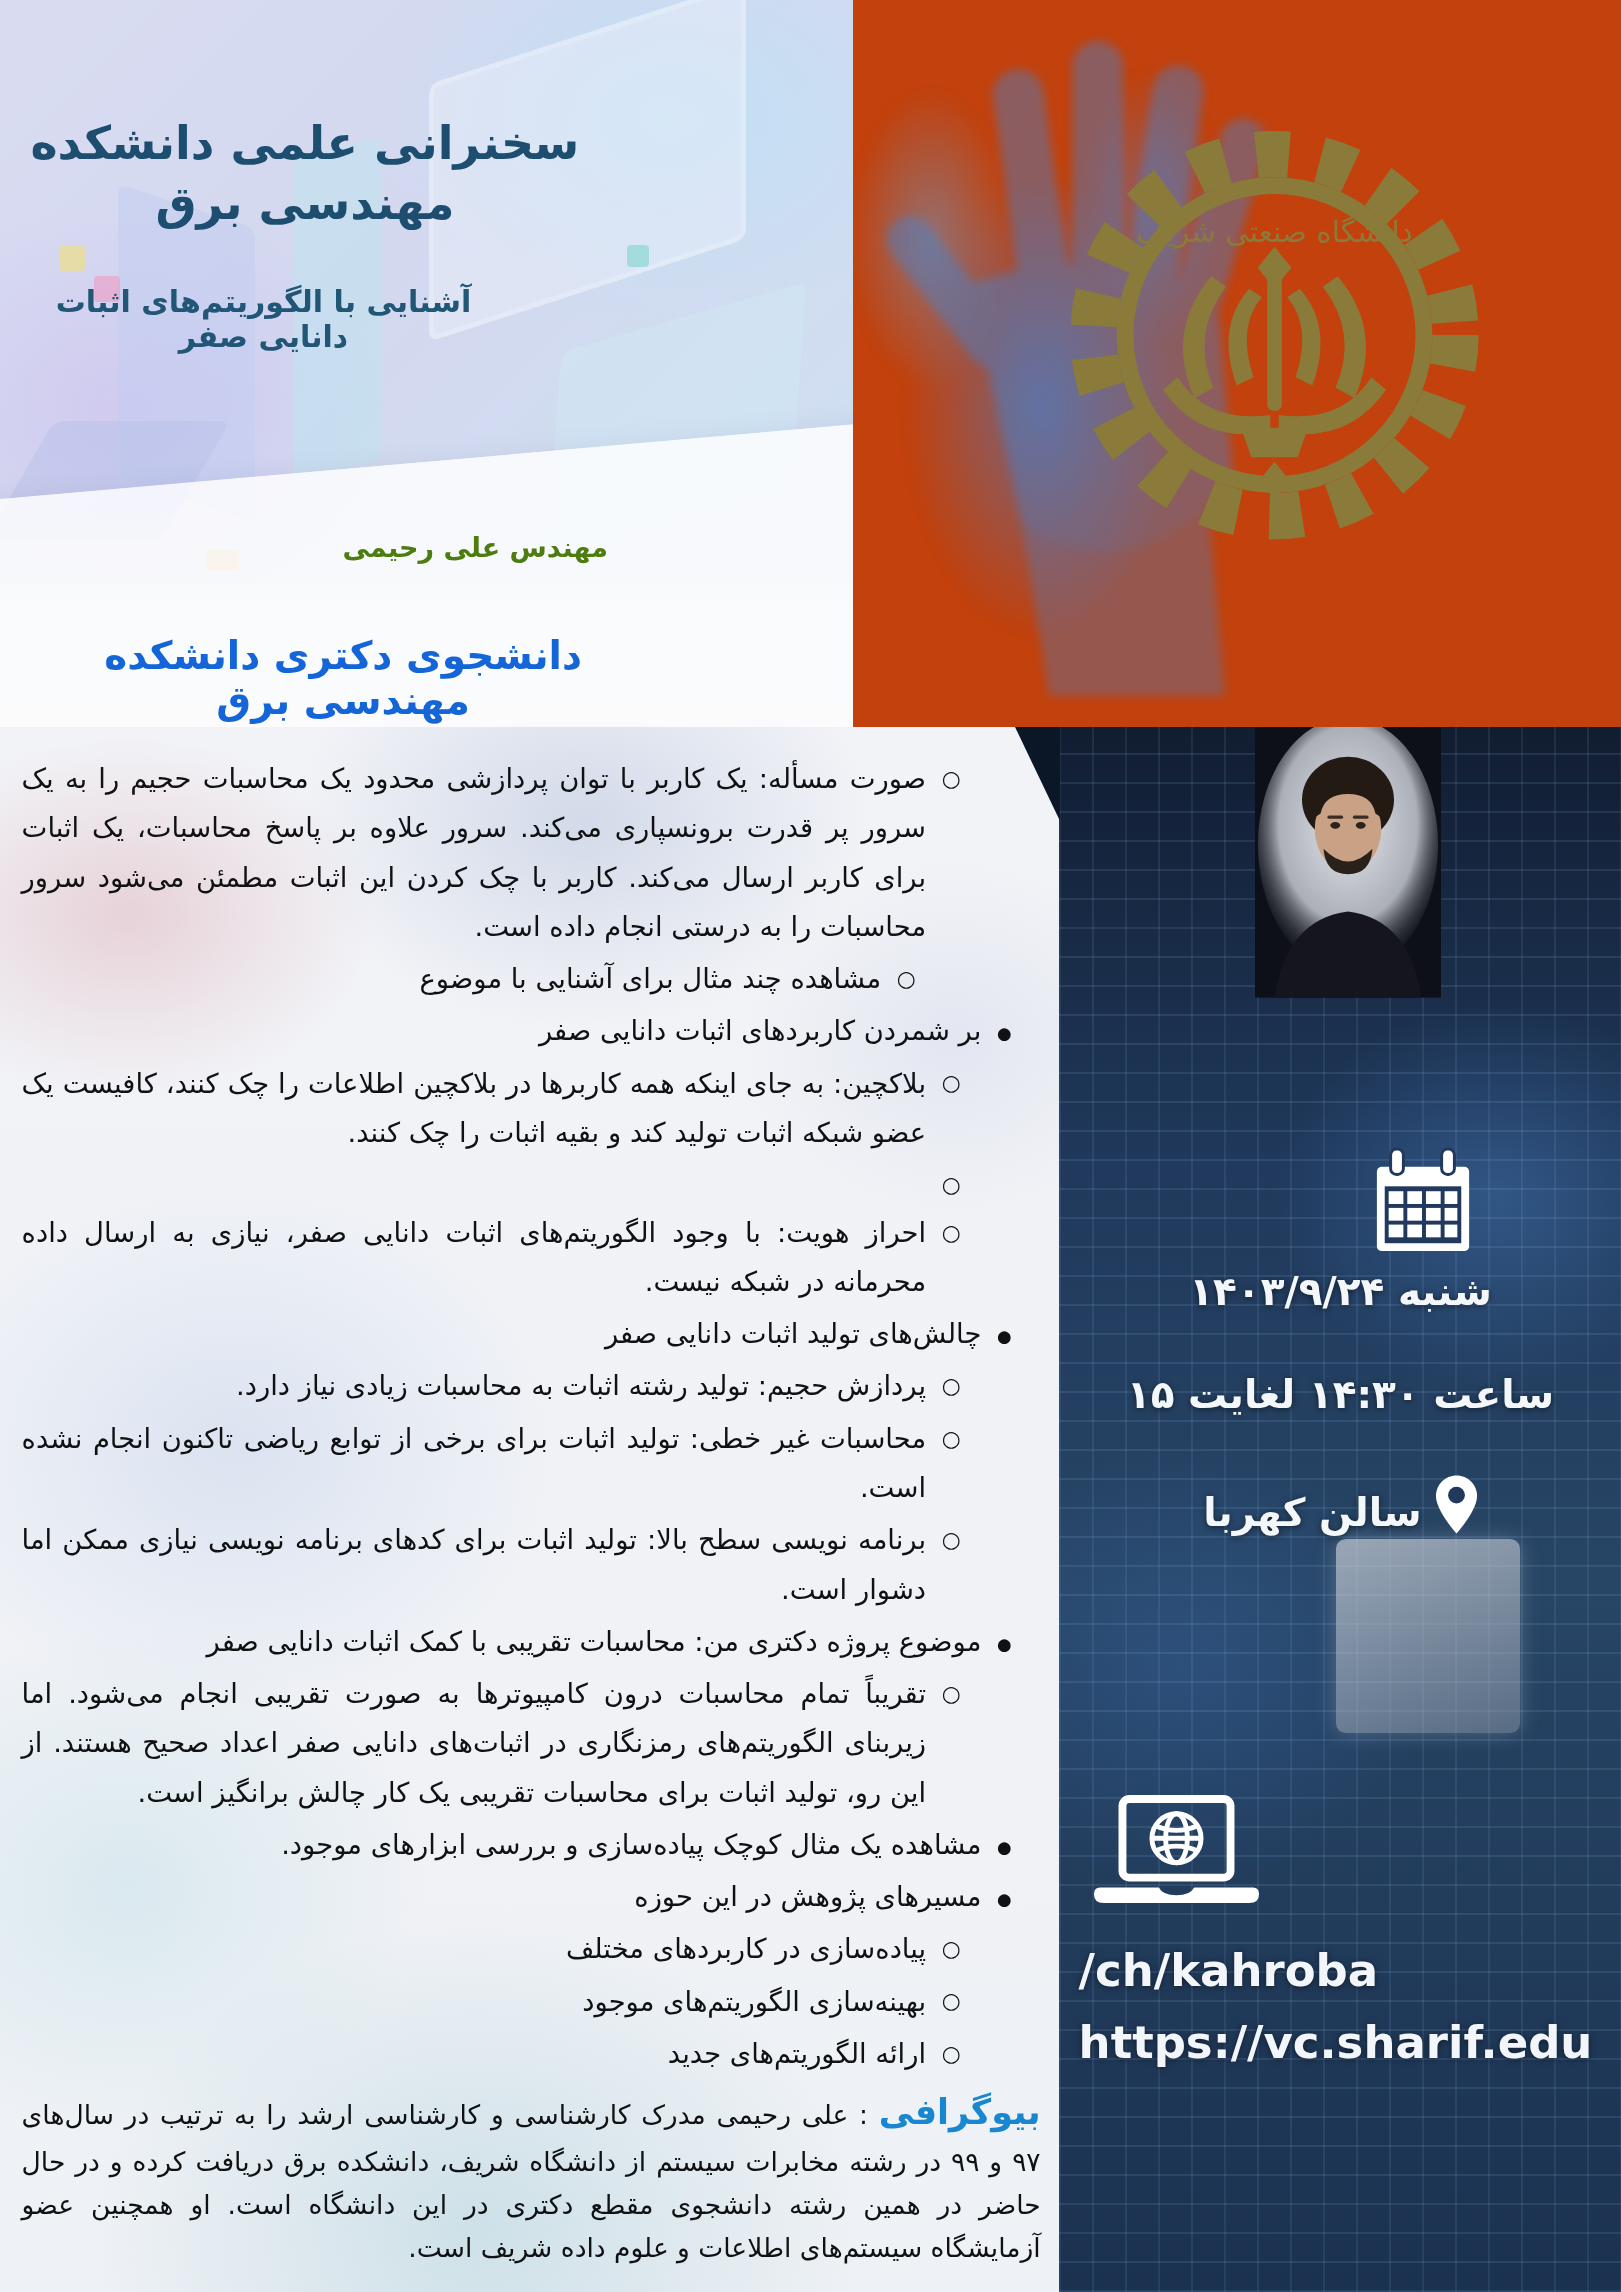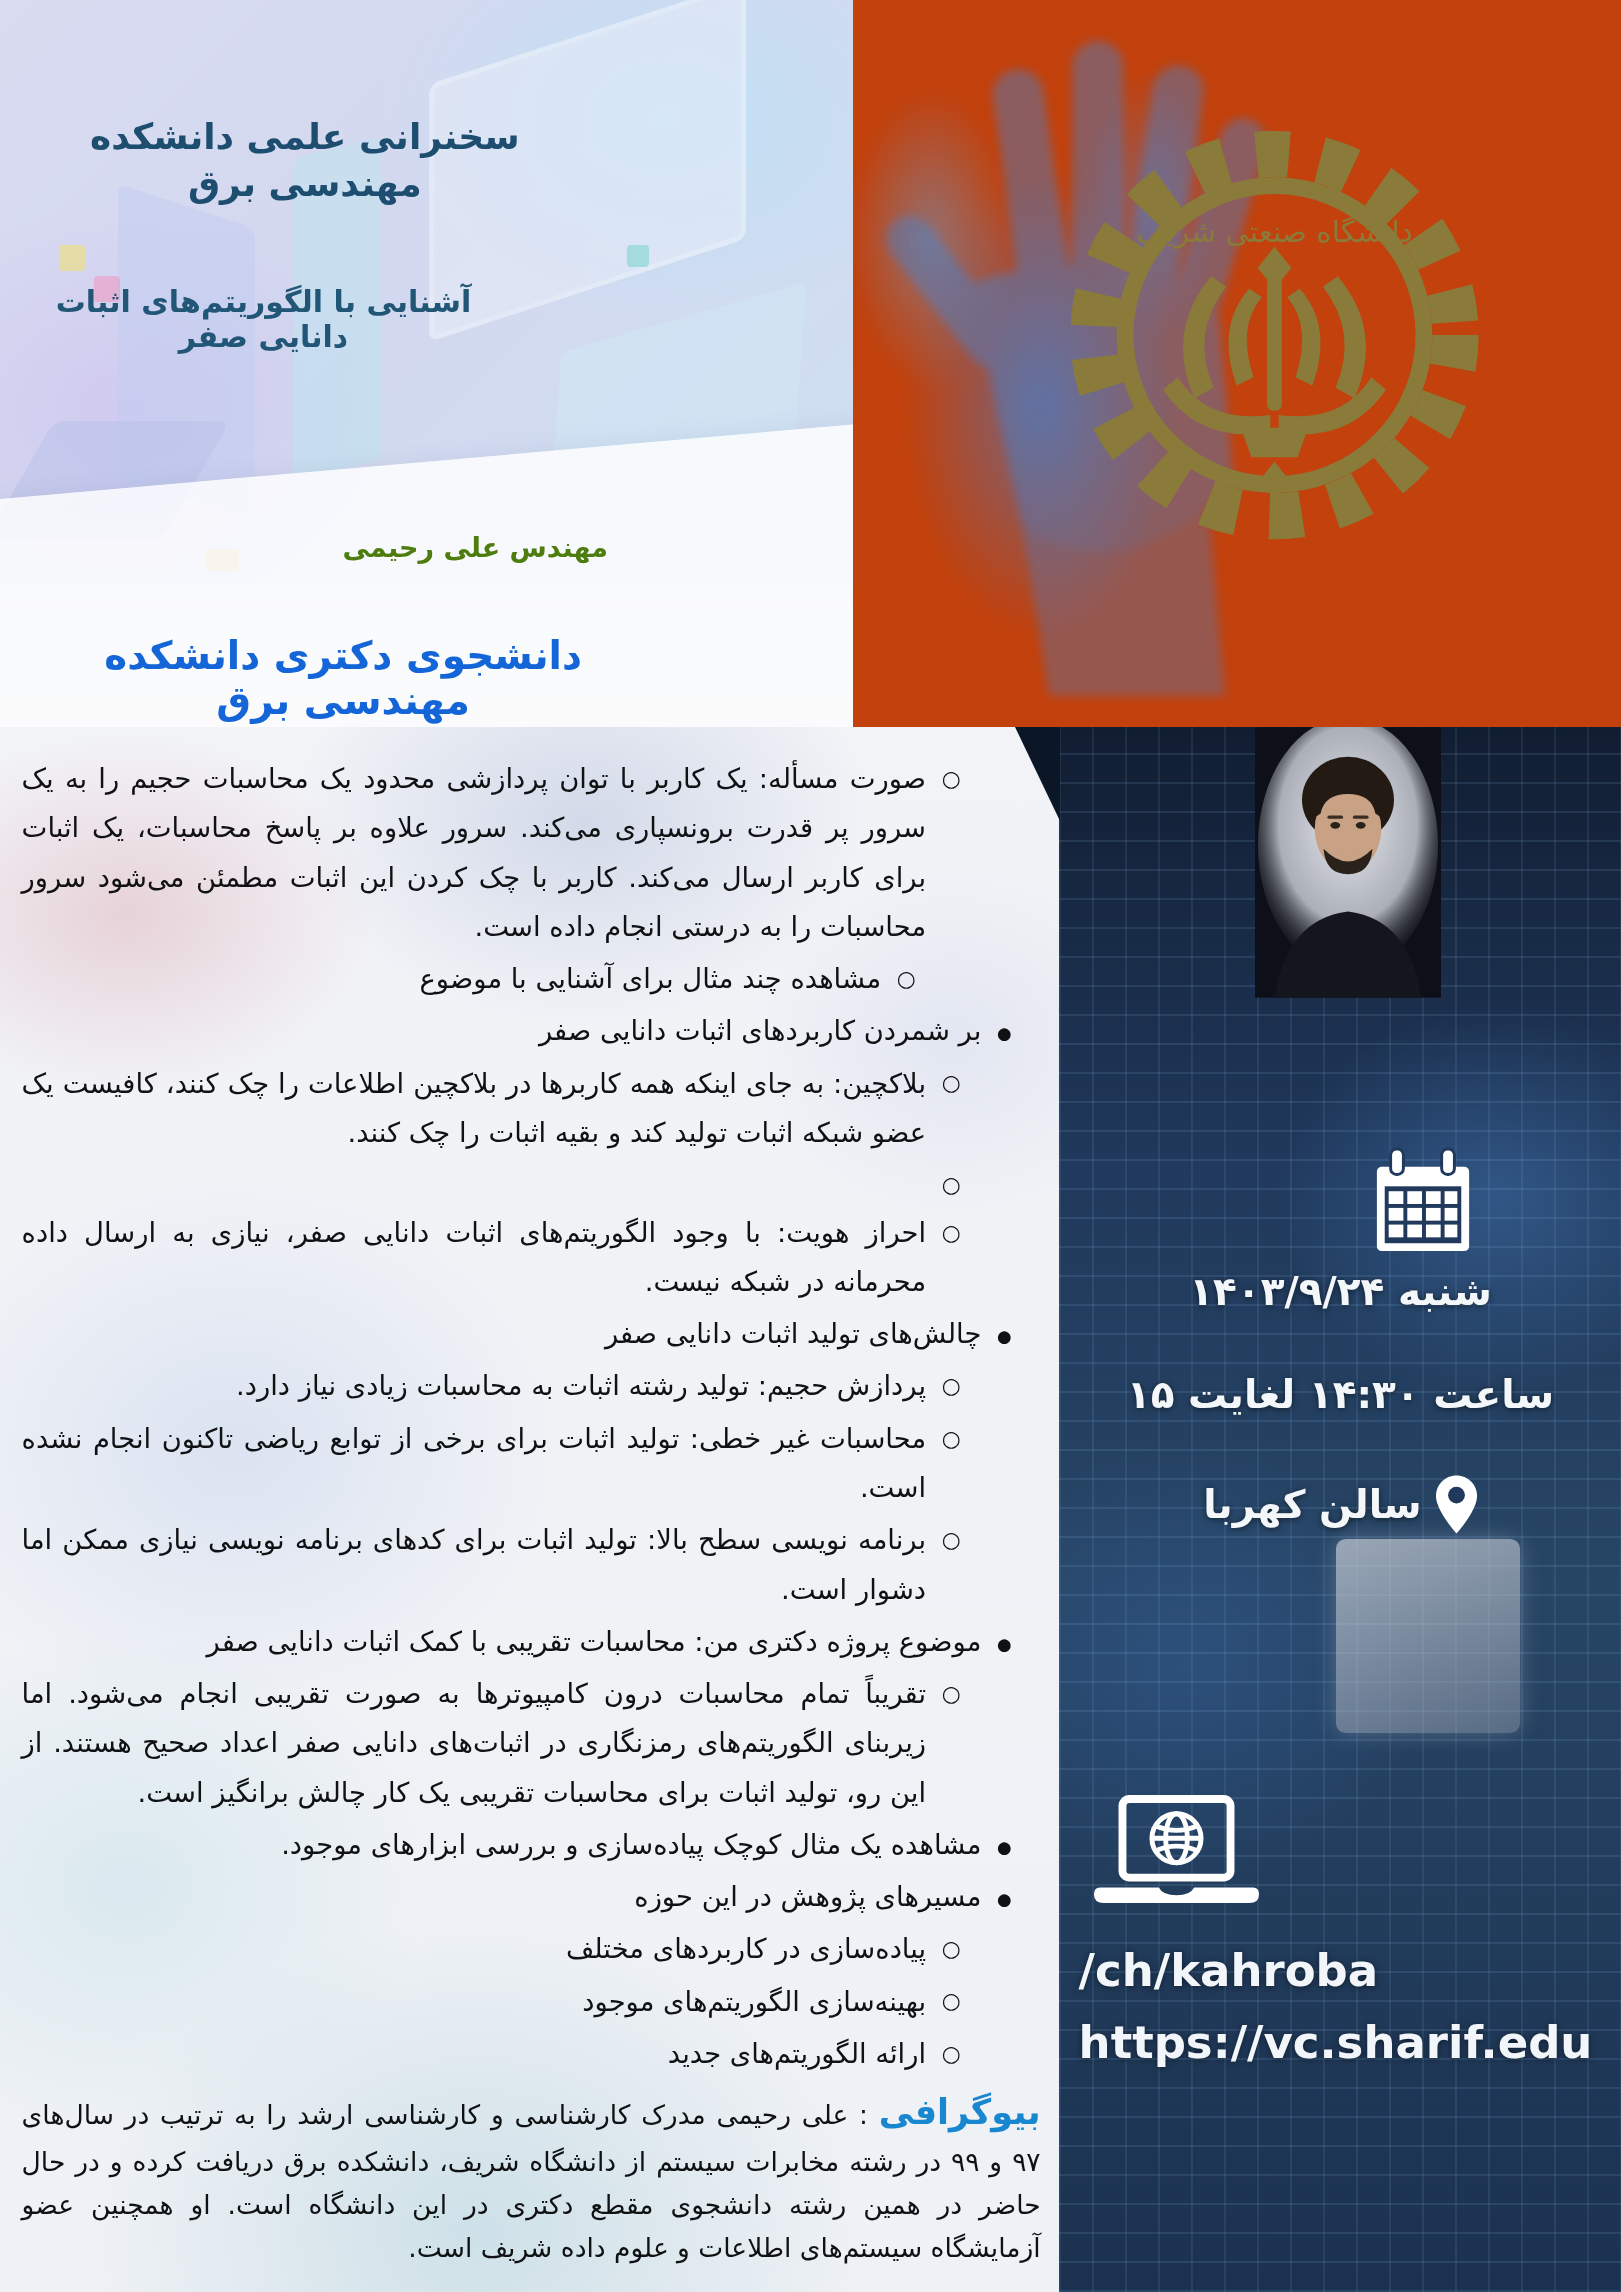--- a/index.html
+++ b/index.html
@@ -66,31 +66,31 @@
       radial-gradient(333px 294px at 20% 60%, rgba(60,110,180,.30), transparent 75%),
       linear-gradient(180deg,#111d31 0%,#20395c 28%,#274565 55%,#1b3150 100%);}
   .chip{position:absolute;left:277px;top:812px;width:184px;height:194px;border-radius:9.8px;
     background:linear-gradient(160deg,rgba(214,218,224,.65),rgba(150,160,175,.45));
     box-shadow:0 0 21.6px rgba(220,230,240,.25);}
   .photo{position:absolute;left:196px;top:0px;width:186px;height:271px;}
   .rc-text{position:absolute;left:0;width:563px;text-align:center;color:#f4f7fa;
     font-weight:bold;text-shadow:0 1px 5.9px rgba(0,0,0,.55);}
   .rc-date{top:542px;font-size:39px;}
   .rc-time{top:645px;font-size:39px;}
-  .rc-loc{top:747px;font-size:39px;display:flex;direction:rtl;align-items:center;justify-content:center;gap:13px;}
+  .rc-loc{top:747px;font-size:39px;display:flex;direction:rtl;align-items:flex-end;justify-content:center;gap:13px;}
   .cal-icon{position:absolute;left:312px;top:418px;}
   .laptop-icon{position:absolute;left:33px;top:1066px;}
   .url{position:absolute;left:19.6px;top:1208px;width:529px;direction:ltr;text-align:left;
     color:#f2f6fa;font-size:45px;font-weight:bold;line-height:1.6;text-shadow:0 1px 5.9px rgba(0,0,0,.5);}
   .wedge{left:1015px;top:727px;width:0;height:0;border-bottom:94px solid transparent;border-right:45px solid #0b1626;}
 
   
   .fa{direction:rtl;}
   .title{left:27.4px;top:114px;width:555px;text-align:center;
-    color:#1d4e70;font-size:36px;font-weight:bold;line-height:1.3;}
+    color:#1d4e70;font-size:46px;font-weight:bold;line-height:1.3;}
   .subtitle{left:47px;top:284px;width:433px;text-align:center;
     color:#215676;font-size:30px;font-weight:bold;}
   .speaker{left:147px;top:532px;width:461px;text-align:right;
     color:#4d7c0f;font-size:27px;font-weight:bold;text-shadow:0 1px 0 rgba(255,255,255,.7);}
   .affil{left:21.6px;top:633px;width:643px;text-align:center;
     color:#1465d8;font-size:39px;font-weight:bold;text-shadow:0 1px 0 rgba(255,255,255,.7);}
   .abstract{left:21.6px;top:751px;width:1019px;color:#101113;font-size:27.4px;line-height:1.8;}
   .h-blue{color:#1987cf;font-size:37px;font-weight:bold;}
   .h-rest{font-size:27.4px;color:#101113;}
   .abs-item{display:flex;gap:15.7px;margin:2.9px 0;font-weight:500;}

